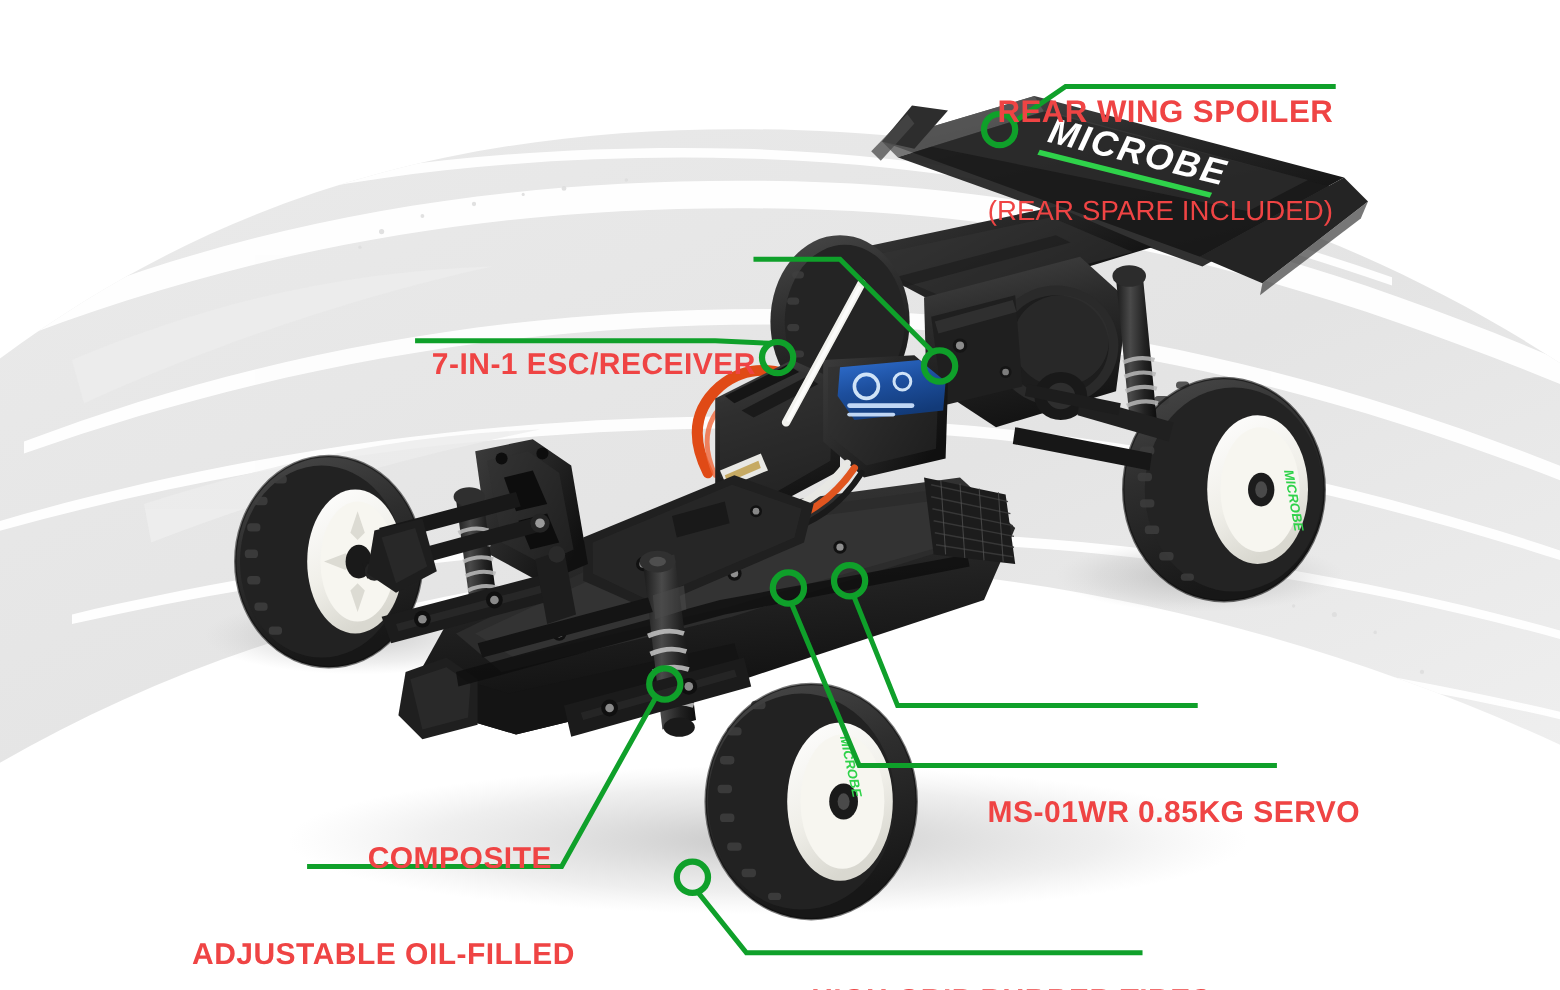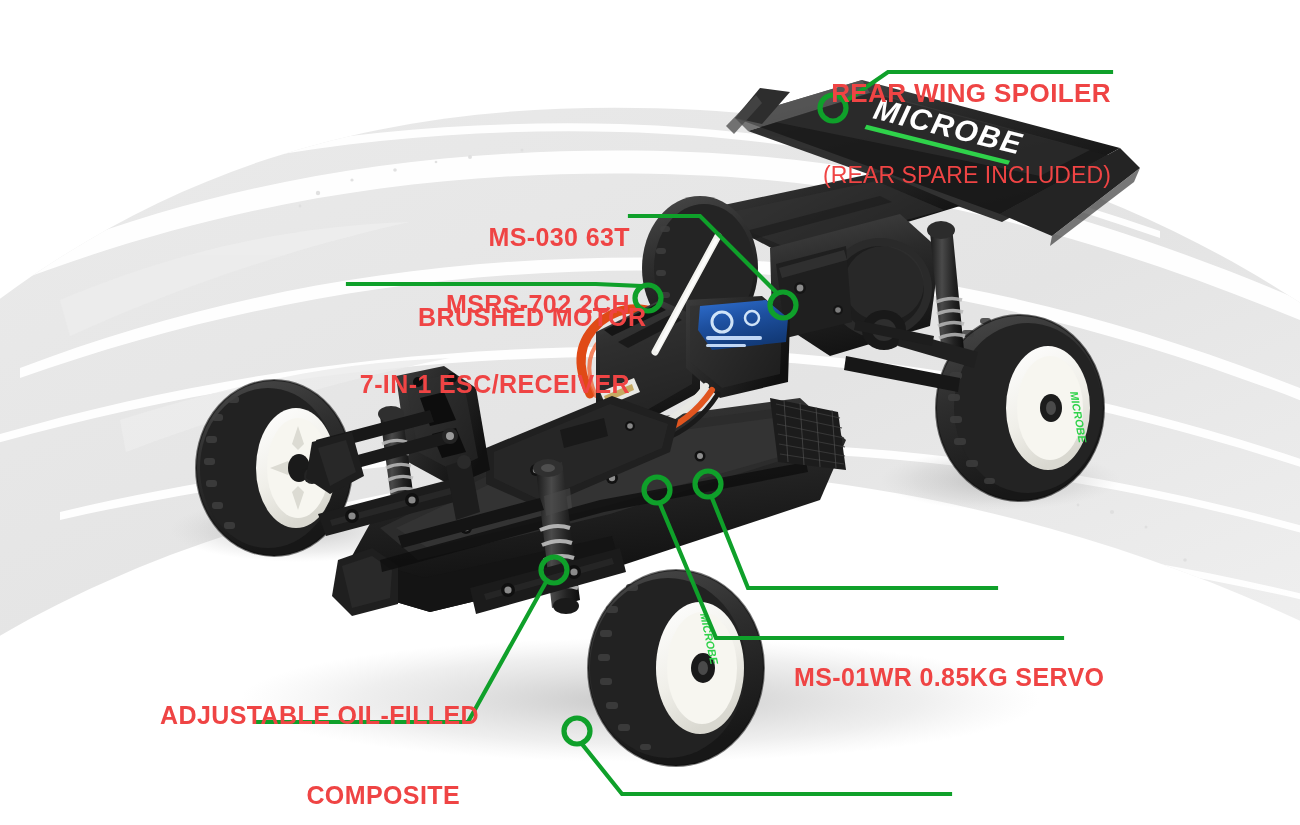--- a/index.html
+++ b/index.html
@@ -15,21 +15,21 @@
   .callout .ln{display:block;}
   .callout.r{text-align:right;}
   .callout.l{text-align:left;}
   .sub{font-weight:400;letter-spacing:.1px;}
 
   #lbl-wing{right:189px;top:24px;font-size:26px;text-align:right;}
   #lbl-wing .sub{font-size:23px;}
   #lbl-motor{left:418px;top:170px;font-size:25px;text-align:right;width:212px;}
   #lbl-esc{left:348px;top:237px;font-size:25px;text-align:right;width:282px;}
   #lbl-chassis{left:755px;top:561px;font-size:25px;}
-  #lbl-servo{left:794px;top:610px;font-size:25px;}
+  #lbl-servo{left:823px;top:610px;font-size:25px;}
   #lbl-shocks{left:160px;top:648px;font-size:25px;text-align:right;width:300px;}
   #lbl-tires{left:676px;top:767px;font-size:25px;}
 
   .svg-abs{position:absolute;left:0;top:0;}
 </style>
 </head>
 <body>
 
 <div id="stage">
 
@@ -497,38 +497,33 @@
         <circle cx="577" cy="731" r="13" stroke-width="5.2"></circle>
       </g>
     </g>
   </svg>
 
   <div class="callout r" id="lbl-wing">
     <span class="ln">REAR WING SPOILER</span>
     <span class="ln sub">(REAR SPARE INCLUDED)</span>
   </div>
 
-  <div class="callout r" id="lbl-motor">
-    <span class="ln">MS-030 63T</span>
-    <span class="ln">BRUSHED MOTOR</span>
-  </div>
 
   <div class="callout r" id="lbl-esc">
-    <span class="ln">MSRS-702 2CH</span>
     <span class="ln">7-IN-1 ESC/RECEIVER</span>
   </div>
 
 
   <div class="callout l" id="lbl-servo">
     <span class="ln">MS-01WR 0.85KG SERVO</span>
   </div>
 
   <div class="callout r" id="lbl-shocks">
+    <span class="ln">COMPOSITE</span>
     <span class="ln">ADJUSTABLE OIL-FILLED</span>
-    <span class="ln">COMPOSITE</span>
     
   </div>
 
   <div class="callout l" id="lbl-tires">
     <span class="ln">HIGH GRIP RUBBER TIRES</span>
   </div>
 
 </div>
 
 </body></html>

